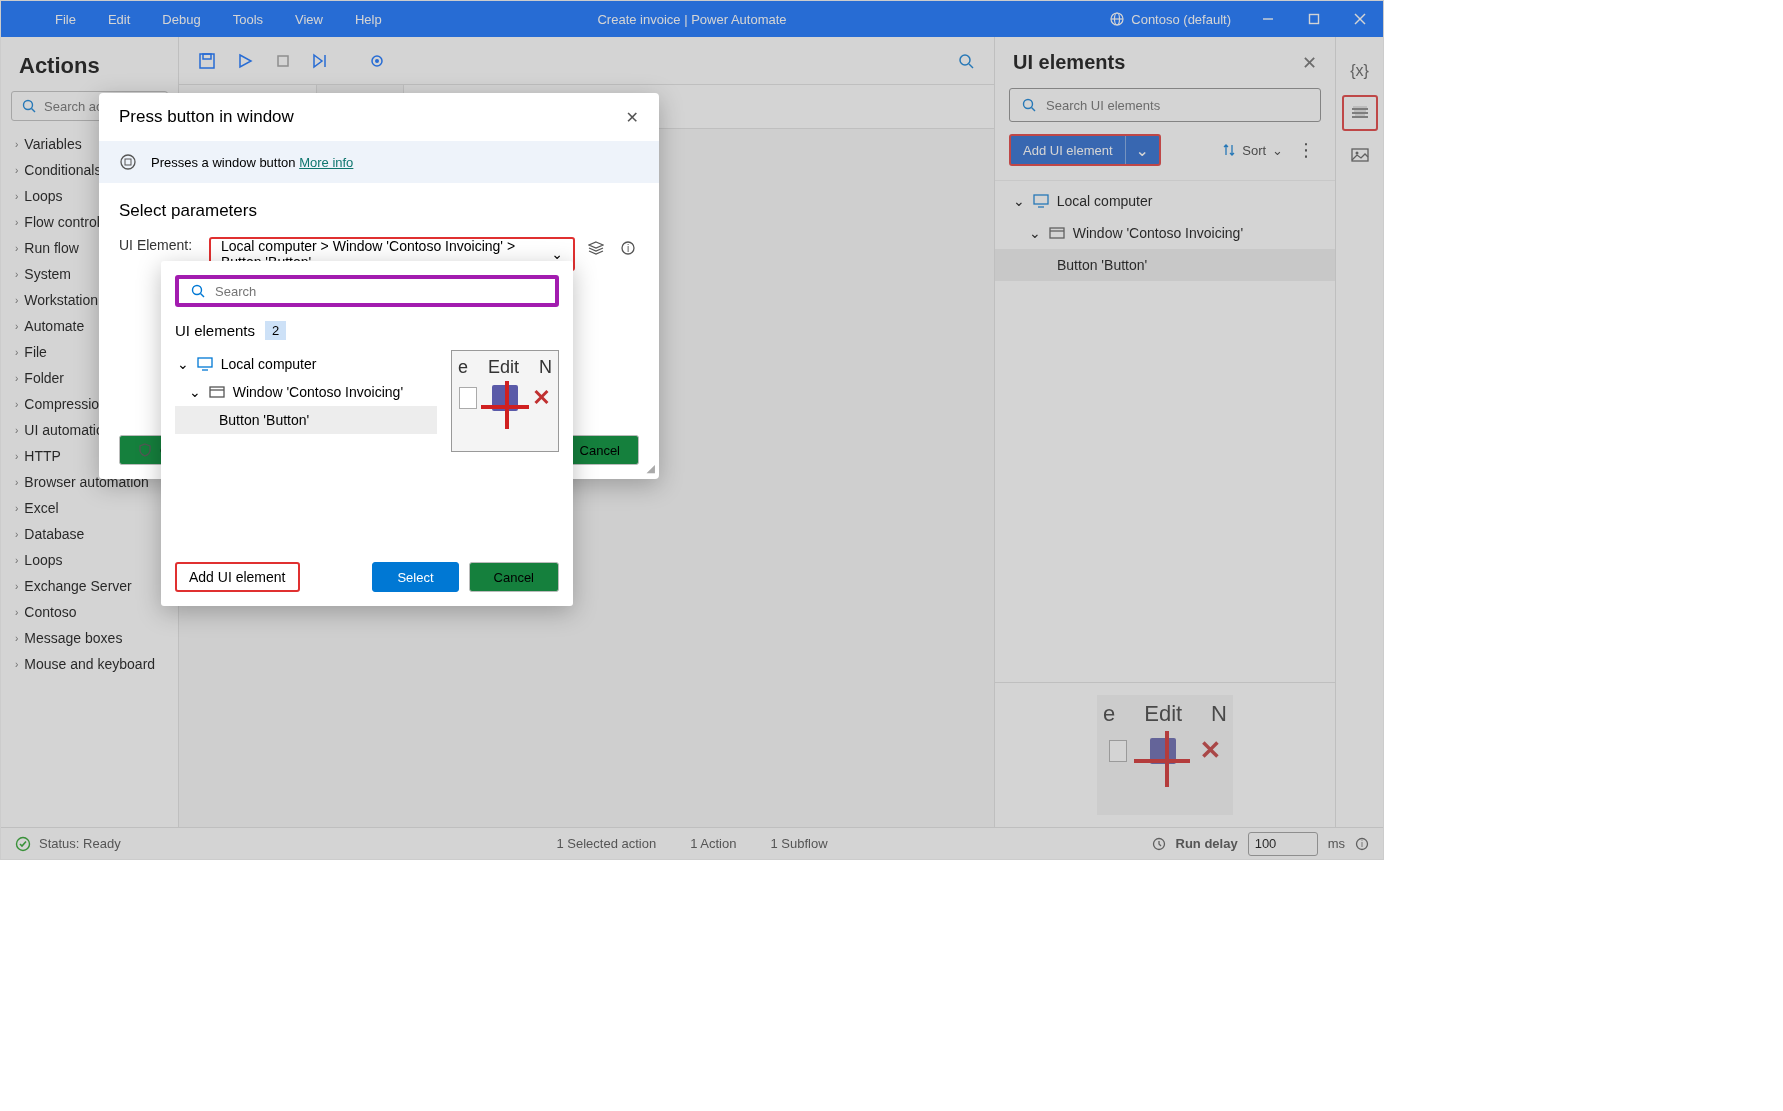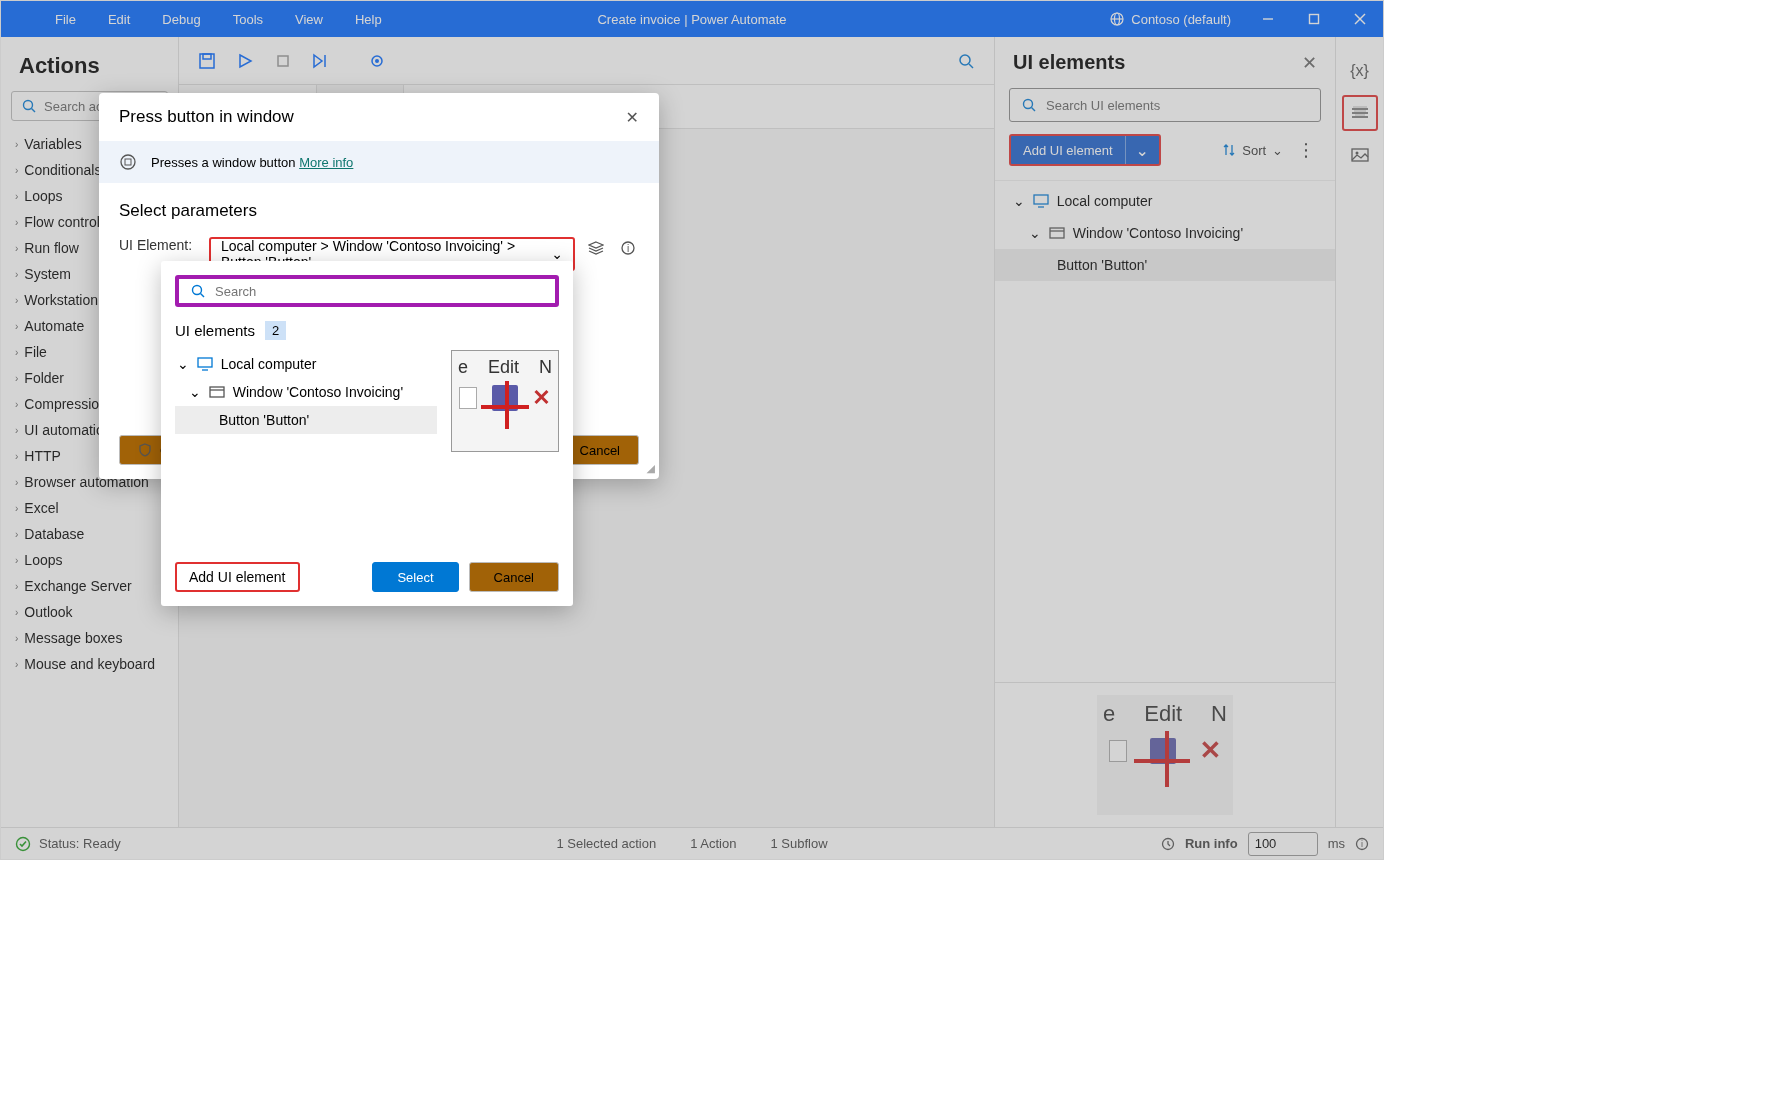--- a/index.html
+++ b/index.html
@@ -69,21 +69,21 @@
   .dialog-close { font-size: 16px; color: #555; cursor: pointer; }
   .dialog-info { background: #eef3fa; padding: 12px 20px; display: flex; align-items: center; gap: 14px; font-size: 13px; }
   .more-info { color: #0f766e; text-decoration: underline; cursor: pointer; }
   .dialog-body { padding: 18px 20px 10px; }
   .sect-title { font-size: 17px; padding-bottom: 16px; }
   .form-row { display: flex; align-items: flex-start; gap: 10px; font-size: 13px; }
   .form-lbl { width: 80px; color: #333; font-size: 14px; }
   .ddown { flex: 1; height: 34px; border: 2px solid #e03030; border-radius: 3px; display: flex; align-items: center; justify-content: space-between; padding: 0 10px; font-size: 14px; cursor: pointer; }
   .iconbtn { width: 22px; height: 22px; display: flex; align-items: center; justify-content: center; color: #666; cursor: pointer; }
   .dlg-footer { display: flex; align-items: center; padding: 14px 20px; gap: 10px; border-top: 0; }
-  .btn { height: 30px; padding: 0 18px; border: 1px solid #bbb; border-radius: 3px; background: #a16207; font-size: 13px; cursor: pointer; display: flex; align-items: center; gap: 8px; }
+  .btn { height: 30px; padding: 0 18px; border: 1px solid #bbb; border-radius: 3px; background: #15803d; font-size: 13px; cursor: pointer; display: flex; align-items: center; gap: 8px; }
   .btn-primary { background: #0078d4; color: #fff; border-color: #0078d4; }
   .dlg-resize { position: absolute; right: 4px; bottom: 4px; font-size: 11px; color: #aaa; }
 
   
   .popover { position: absolute; left: 160px; top: 260px; width: 412px; background: #fff; box-shadow: 0 6px 24px rgba(0,0,0,0.25); border-radius: 3px; z-index: 15; padding: 14px 14px; }
   .pop-search { height: 32px; border: 4px solid #a21caf; border-radius: 3px; display: flex; align-items: center; gap: 10px; padding: 0 12px; color: #0078d4; font-size: 13px; margin-bottom: 14px; }
   .pop-search input { border: none; outline: none; flex: 1; font-size: 13px; }
   .pop-row-head { display: flex; align-items: center; gap: 10px; font-size: 15px; font-weight: 500; margin-bottom: 10px; }
   .count-badge { background: #cde1f7; padding: 2px 7px; font-size: 13px; }
   .pop-body { display: flex; gap: 14px; align-items: flex-start; }
@@ -234,21 +234,21 @@
       <div class="action-item">
           <span class="chev">›</span>
           <span>Loops</span>
         </div>
       <div class="action-item">
           <span class="chev">›</span>
           <span>Exchange Server</span>
         </div>
       <div class="action-item">
           <span class="chev">›</span>
-          <span>Outlook</span>
+          <span>Contoso</span>
         </div>
       <div class="action-item">
           <span class="chev">›</span>
           <span>Message boxes</span>
         </div>
       <div class="action-item">
           <span class="chev">›</span>
           <span>Mouse and keyboard</span>
         </div>
     </div>
@@ -414,21 +414,21 @@
     <span>1 Action</span>
     <span>1 Subflow</span>
   </div>
   <div class="run-delay">
     <span>
         <svg width="14" height="14" viewBox="0 0 14 14">
           <circle cx="7" cy="7" r="5.5" fill="none" stroke="#555" stroke-width="1.3"></circle>
           <path d="M7 4 L7 7 L9 9" fill="none" stroke="#555" stroke-width="1.3"></path>
         </svg>
       </span>
-    <b>Run info</b>
+    <b>Run delay</b>
     <input class="delay-input" value="100" style="">
     <span>ms</span>
     <span>
         <svg width="14" height="14" viewBox="0 0 14 14">
           <circle cx="7" cy="7" r="5.5" fill="none" stroke="#555" stroke-width="1.3"></circle>
           <text x="7" y="10" text-anchor="middle" font-size="9" fill="#555">i</text>
         </svg>
       </span>
   </div>
 </div>

